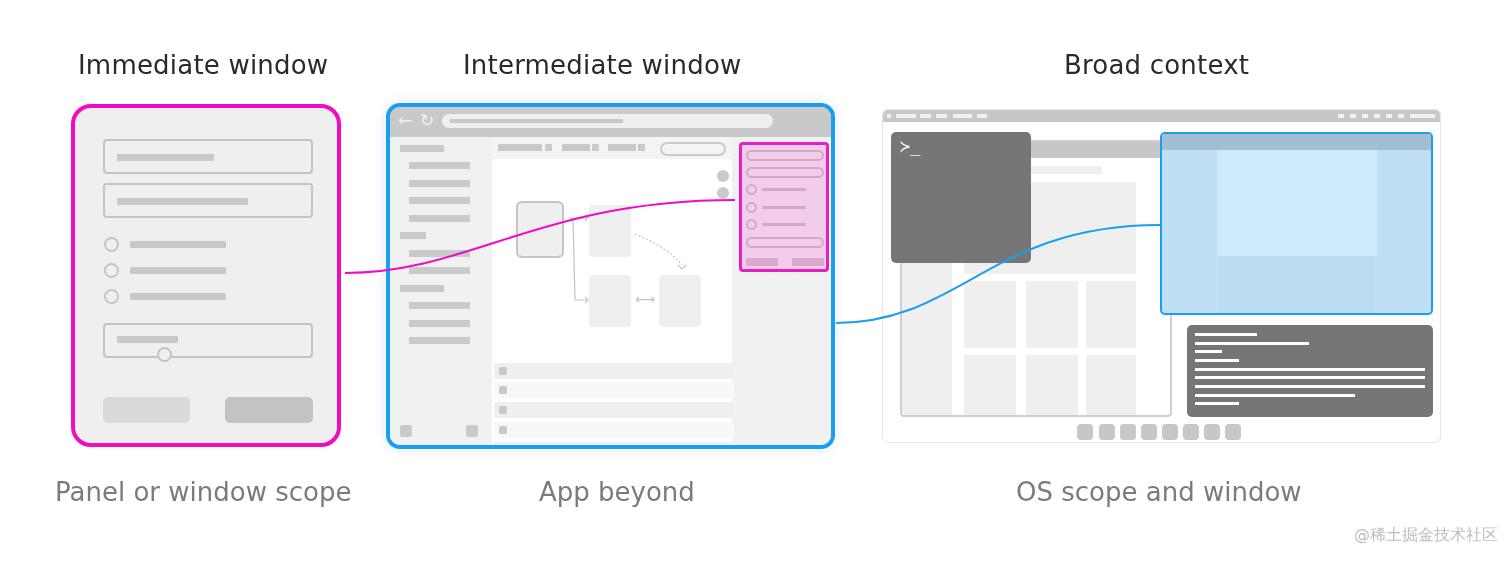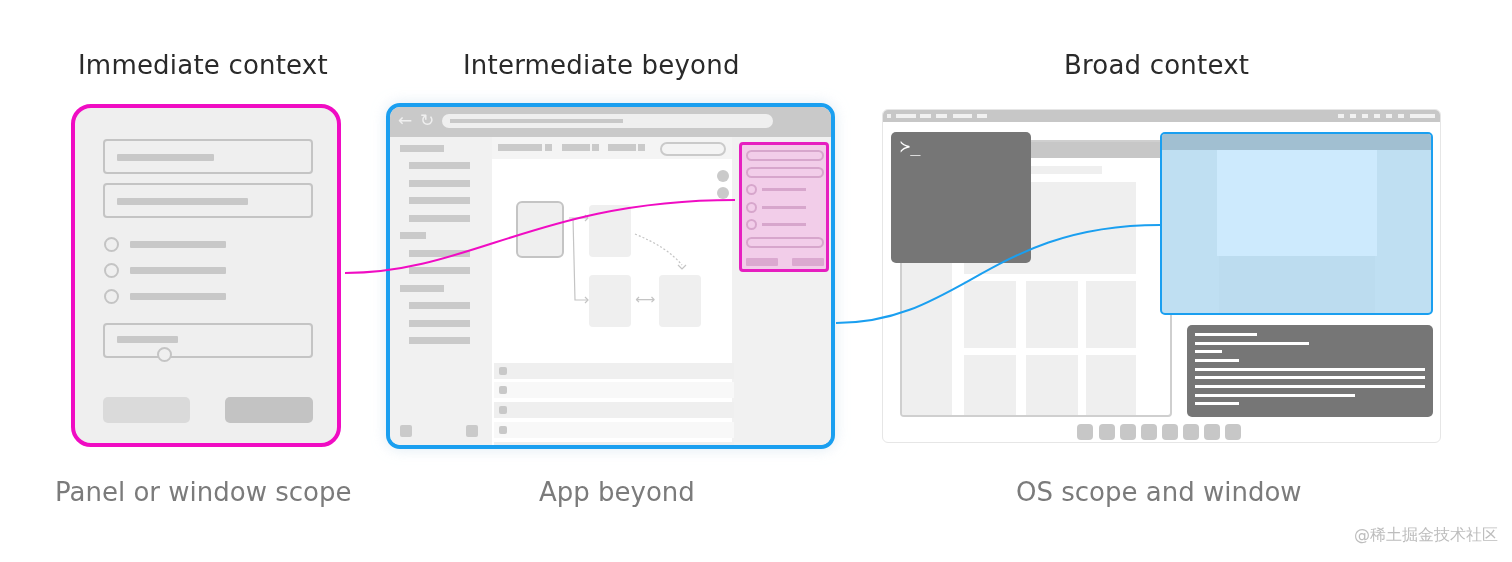--- a/index.html
+++ b/index.html
@@ -39,22 +39,22 @@
   .p3 { left:882px; top:109px; width:559px; height:334px; border:1px solid #e6e6e6; border-radius:6px; background:#ffffff; box-sizing:border-box; }
   .menubar { position:absolute; left:0; top:0; right:0; height:12px; background:#c7c7c7; border-radius:5px 5px 0 0; }
   .mb { position:absolute; top:4px; height:4px; background:#f1f1f1; }
   .dock { position:absolute; top:314px; width:16px; height:16px; background:#c7c7c7; border-radius:4px; }
   .term { position:absolute; background:#767676; border-radius:5px; }
   .tline { position:absolute; height:3px; background:#ffffff; }
 </style>
 </head>
 <body>
 
-<div class="title" style="left:78px;">Immediate context</div>
-<div class="title" style="left:463px;">Intermediate beyond</div>
+<div class="title" style="left:78px;">Immediate window</div>
+<div class="title" style="left:463px;">Intermediate window</div>
 <div class="title" style="left:1064px;">Broad context</div>
 
 <div class="abs p1">
   <div class="field" style="left:28px;top:31px;width:210px;height:35px;">
     <div class="bar" style="left:12px;top:13px;width:97px;height:7px;"></div>
   </div>
   <div class="field" style="left:28px;top:75px;width:210px;height:35px;">
     <div class="bar" style="left:12px;top:13px;width:131px;height:7px;"></div>
   </div>
   <div class="radio" style="left:29px;top:129px;"></div>

